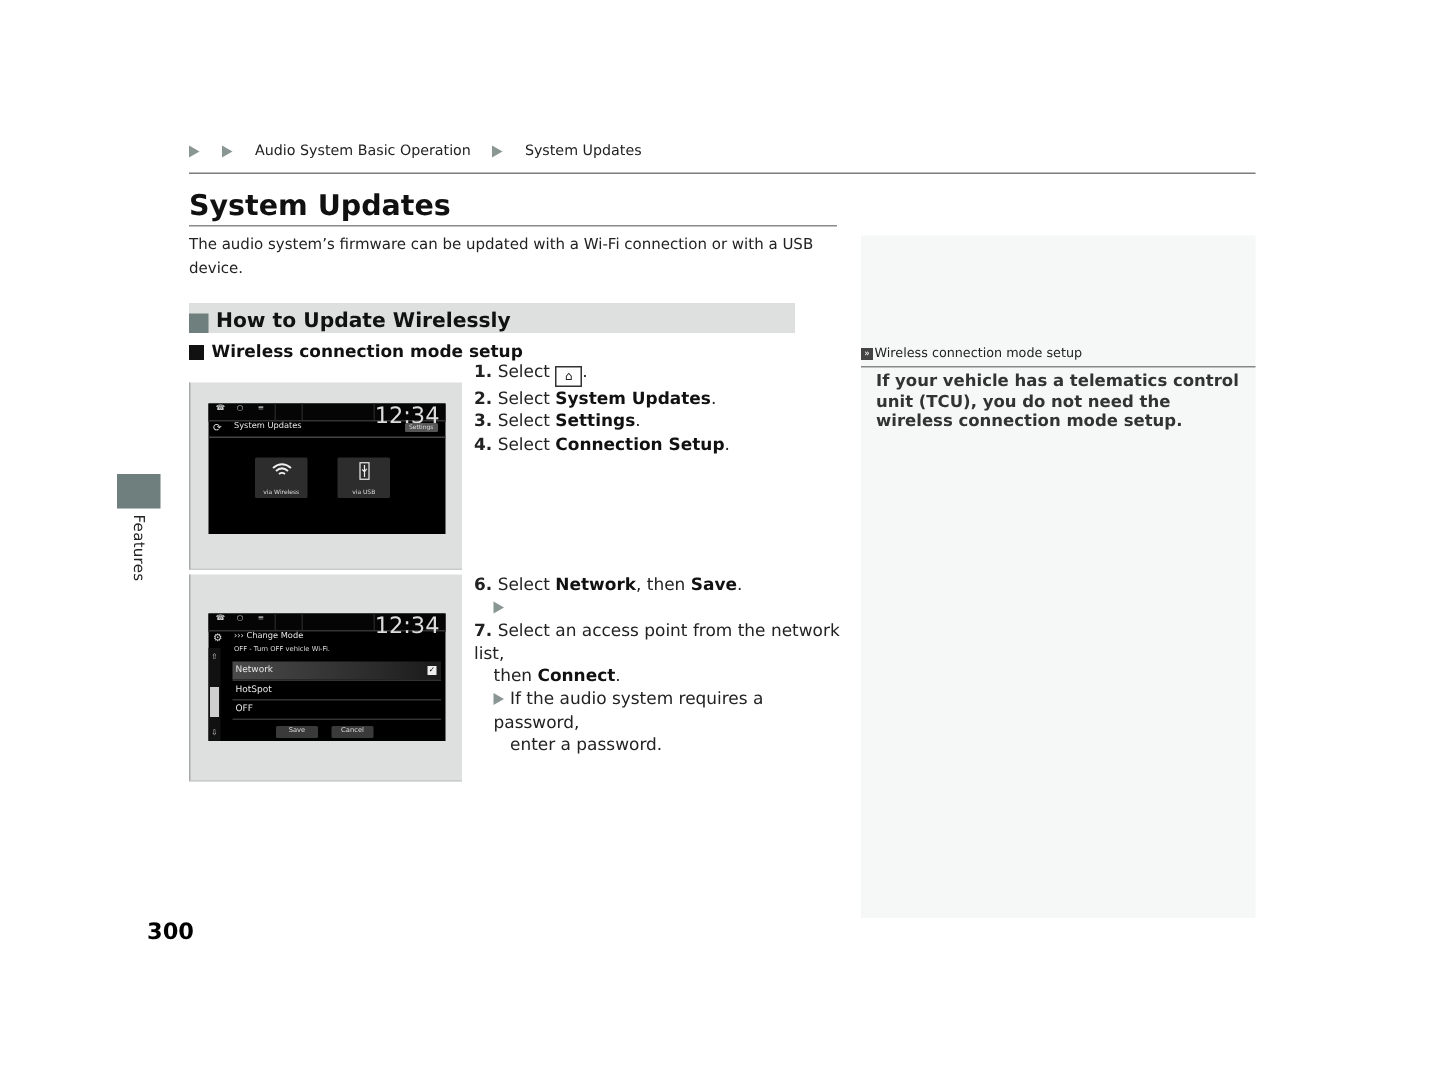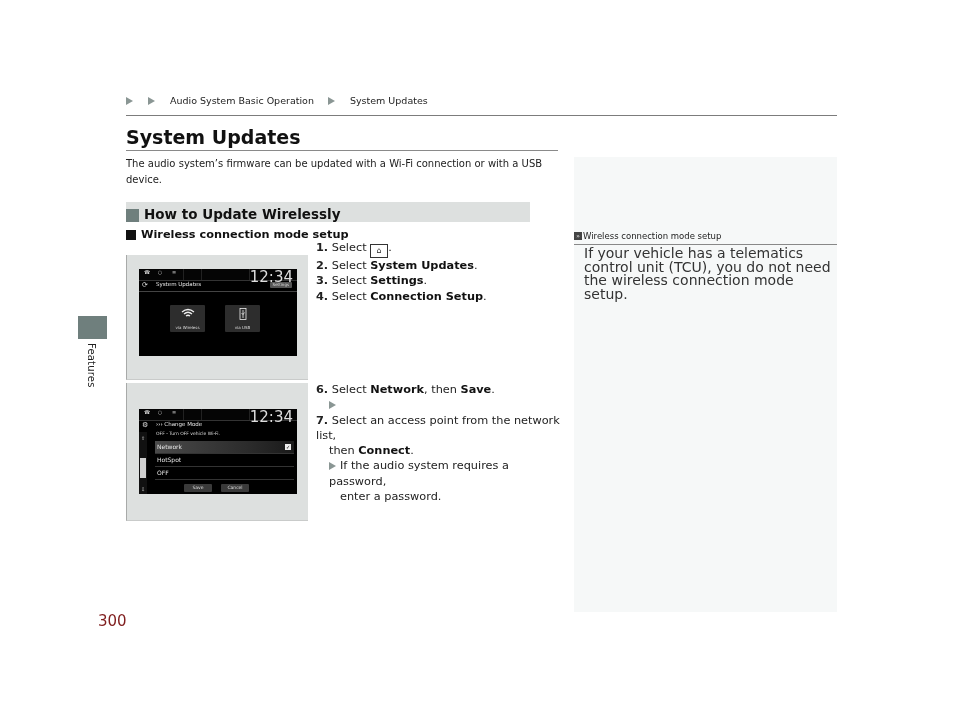--- a/index.html
+++ b/index.html
@@ -3,21 +3,21 @@
 <meta charset="utf-8">
 <style>
   html, body { margin:0; padding:0; }
   body { width:960px; height:722px; background:#ffffff; position:relative; overflow:hidden;
          font-family:"DejaVu Sans", "Liberation Sans", sans-serif; color:#1a1a1a; }
   .abs { position:absolute; }
 
   
   .side-tab { left:78px; top:316px; width:29px; height:23px; background:#6f7f7d; }
   .side-label { left:86px; top:343px; font-size:10px; color:#222; writing-mode:vertical-rl; letter-spacing:0.2px; }
-  .page-num { left:98px; top:612px; font-size:15px; color:#7f1d1d; }
+  .page-num { left:98px; top:612px; font-size:15px; color:#000000;font-weight:bold; }
 
   
   .breadcrumb { left:126px; top:95px; font-size:9.5px; color:#222; display:flex; align-items:center; gap:14px; }
   .tri { display:inline-block; width:0; height:0; border-top:4px solid transparent; border-bottom:4px solid transparent; border-left:7px solid #8a9694; margin-right:1px; }
   .rule-top { left:126px; top:115px; width:711px; height:1px; background:#7c7c7c; }
 
   .page-title { left:126px; top:126px; font-size:19px; font-weight:bold; color:#111; }
   .rule-title { left:126px; top:150px; width:432px; height:1px; background:#8a8a8a; }
 
   .intro { left:126px; top:156px; width:432px; font-size:10px; line-height:16px; color:#222; }
@@ -66,21 +66,21 @@
   .sub { padding-left:13px; position:relative; }
   .arrow { display:inline-block; width:0; height:0; border-top:4px solid transparent; border-bottom:4px solid transparent; border-left:7px solid #8a9694; margin-right:4px; vertical-align:middle; }
   .cont { padding-left:13px; }
   .sub-cont { padding-left:24px; }
   .home-box { display:inline-block; width:16px; height:12px; border:1px solid #333; vertical-align:-2px; text-align:center; font-size:8px; line-height:12px; }
 
   
   .note-panel { left:574px; top:157px; width:263px; height:455px; background:#f6f8f8; }
   .note-head { position:absolute; left:0; top:74px; width:263px; font-size:8.5px; color:#222; border-bottom:1px solid #888; padding-bottom:3px; display:flex; align-items:center; }
   .note-icon { display:inline-block; width:8px; height:8px; background:#444; color:#fff; font-size:6px; line-height:8px; text-align:center; margin-right:1px; }
-  .note-body { position:absolute; left:10px; top:90px; width:250px; font-size:14px; line-height:13.5px; color:#333; }
+  .note-body { position:absolute; left:10px; top:90px; width:250px; font-size:11px; line-height:13.5px; color:#333;font-weight:bold; }
 </style>
 </head>
 <body>
 
 <div class="abs side-tab"></div>
 <div class="abs side-label">Features</div>
 <div class="abs page-num">300</div>
 
 <div class="abs breadcrumb">
   <span class="tri"></span>

